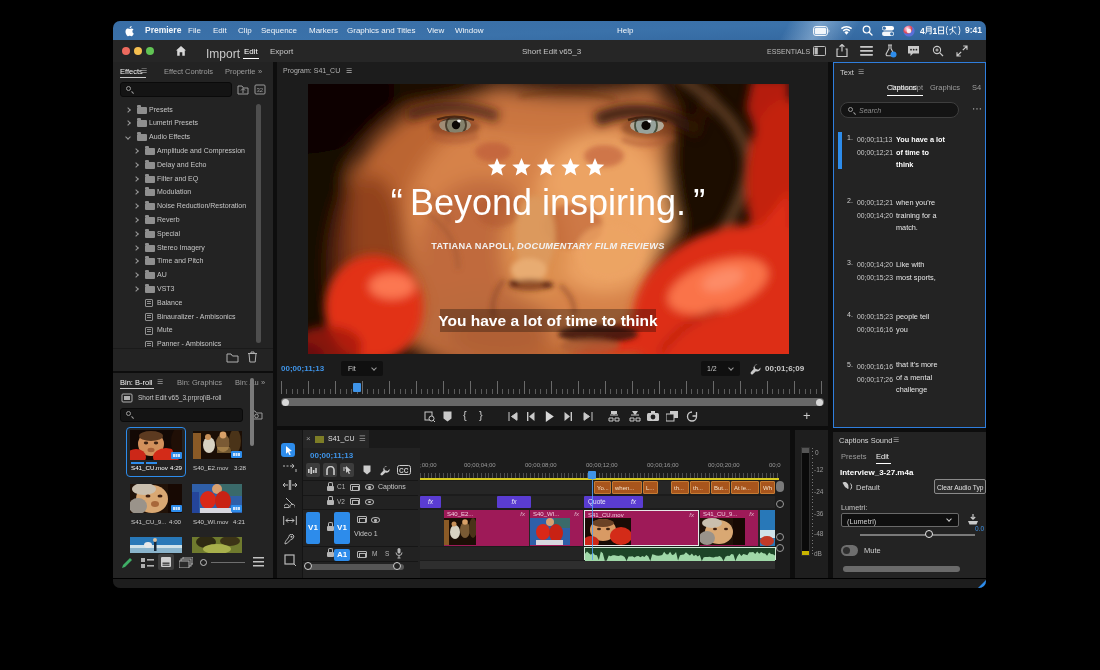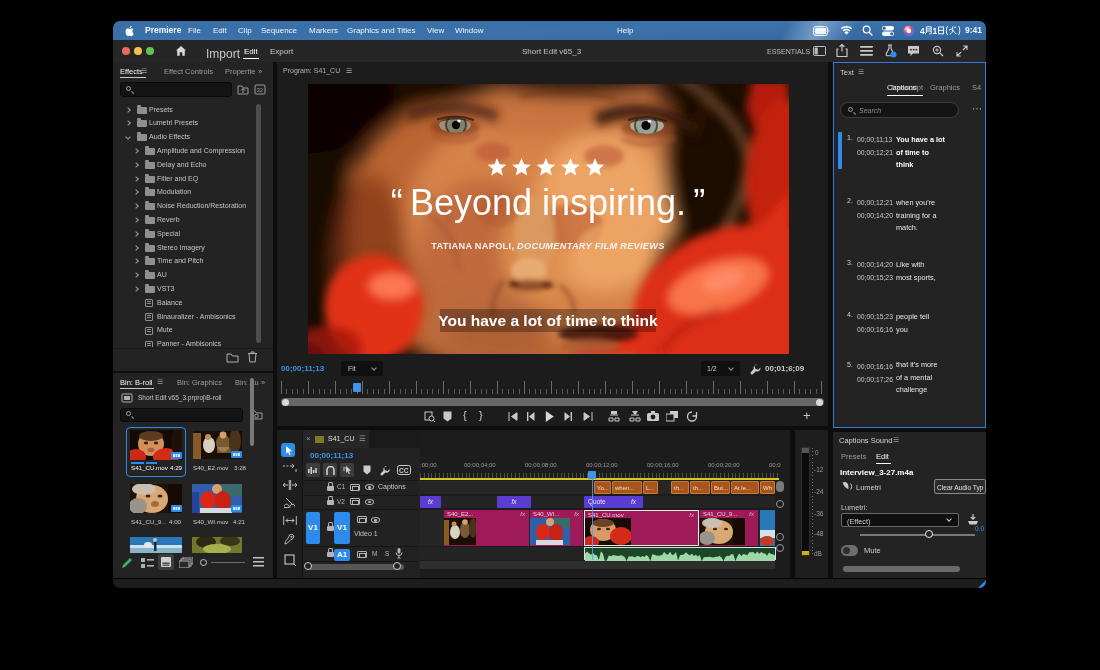--- a/index.html
+++ b/index.html
@@ -845,26 +845,26 @@
     <div class="txt" style="left:60px;top:4px;font-size:7px;color:#9d9d9d;">☰</div>
     <div class="tabtxt" style="left:8px;top:20px;">Presets</div>
     <div class="tabtxt tabon" style="left:43px;top:20px;">Edit</div>
     <div class="underl" style="left:43px;top:31px;width:15px;background:#fff;"></div>
     <div class="txt" style="left:7px;top:36px;font-size:8px;font-weight:bold;color:#fff;">Interview_3-27.m4a</div>
     <svg class="ab" style="left:8px;top:50px" width="12" height="11" viewBox="0 0 12 11">
           <path d="M4 0 a4 4 0 0 1 4 4 c0 1.8-1.4 2.4-1.4 4 H5.4 C5.4 6.4 4 5.8 4 4z" fill="#c9c9c9" transform="rotate(-30 4 5)"></path>
           <path d="M9 2 h2.5 M9 5 h2.5 M9 8 l2 1.5" stroke="#c9c9c9" fill="none" stroke-width="0"></path>
           <path d="M9.5 1.5 c1.5 1.5 1.5 4.5 0 6" stroke="#c9c9c9" fill="none"></path>
         </svg>
-    <div class="txt" style="left:23px;top:51px;font-size:7.5px;color:#d0d0d0;">Lumetri</div>
+    <div class="txt" style="left:23px;top:51px;font-size:7.5px;color:#d0d0d0;">Default</div>
     <div class="ab" style="left:101px;top:47px;width:52px;height:15px;background:#2b2b2b;border:1px solid #8a8a8a;border-radius:2px;"></div>
     <div class="txt" style="left:104px;top:51.5px;font-size:6.6px;color:#e0e0e0;">Clear Audio Typ</div>
     <div class="txt" style="left:8px;top:71px;font-size:7.3px;color:#c6c6c6;">Lumetri:</div>
     <div class="ab" style="left:8px;top:81px;width:118px;height:14px;background:#0f0f0f;border:1px solid #6a6a6a;border-radius:2px;"></div>
-    <div class="txt" style="left:14px;top:84.5px;font-size:7.3px;color:#d0d0d0;">(Effect)</div>
+    <div class="txt" style="left:14px;top:84.5px;font-size:7.3px;color:#d0d0d0;">(Lumetri)</div>
     <div class="chev chevd" style="left:114px;top:85px;border-color:#ccc;"></div>
     <svg class="ab" style="left:134px;top:82px" width="12" height="11" viewBox="0 0 12 11">
           <path d="M6 0 v5 M3.8 3 6 5.2 8.2 3" stroke="#c9c9c9" fill="none" stroke-width="1.2"></path>
           <path d="M1 7 h10 l-1.5 3.5 h-7z" fill="#c9c9c9"></path>
         </svg>
     <div class="txt" style="left:142px;top:93px;font-size:6.5px;color:#3f94e8;">0.0</div>
     <div class="ab" style="left:27px;top:102px;width:115px;height:1.5px;background:#7a7a7a;"></div>
     <div class="ab" style="left:92px;top:97.5px;width:8px;height:8px;border:1.5px solid #e8e8e8;border-radius:50%;background:#232323;"></div>
     <div class="ab" style="left:8px;top:113px;width:17px;height:10.5px;background:#6e6e6e;border-radius:5.5px;"></div>
     <div class="ab" style="left:9.5px;top:114.5px;width:7.5px;height:7.5px;background:#2e2e2e;border-radius:50%;"></div>

